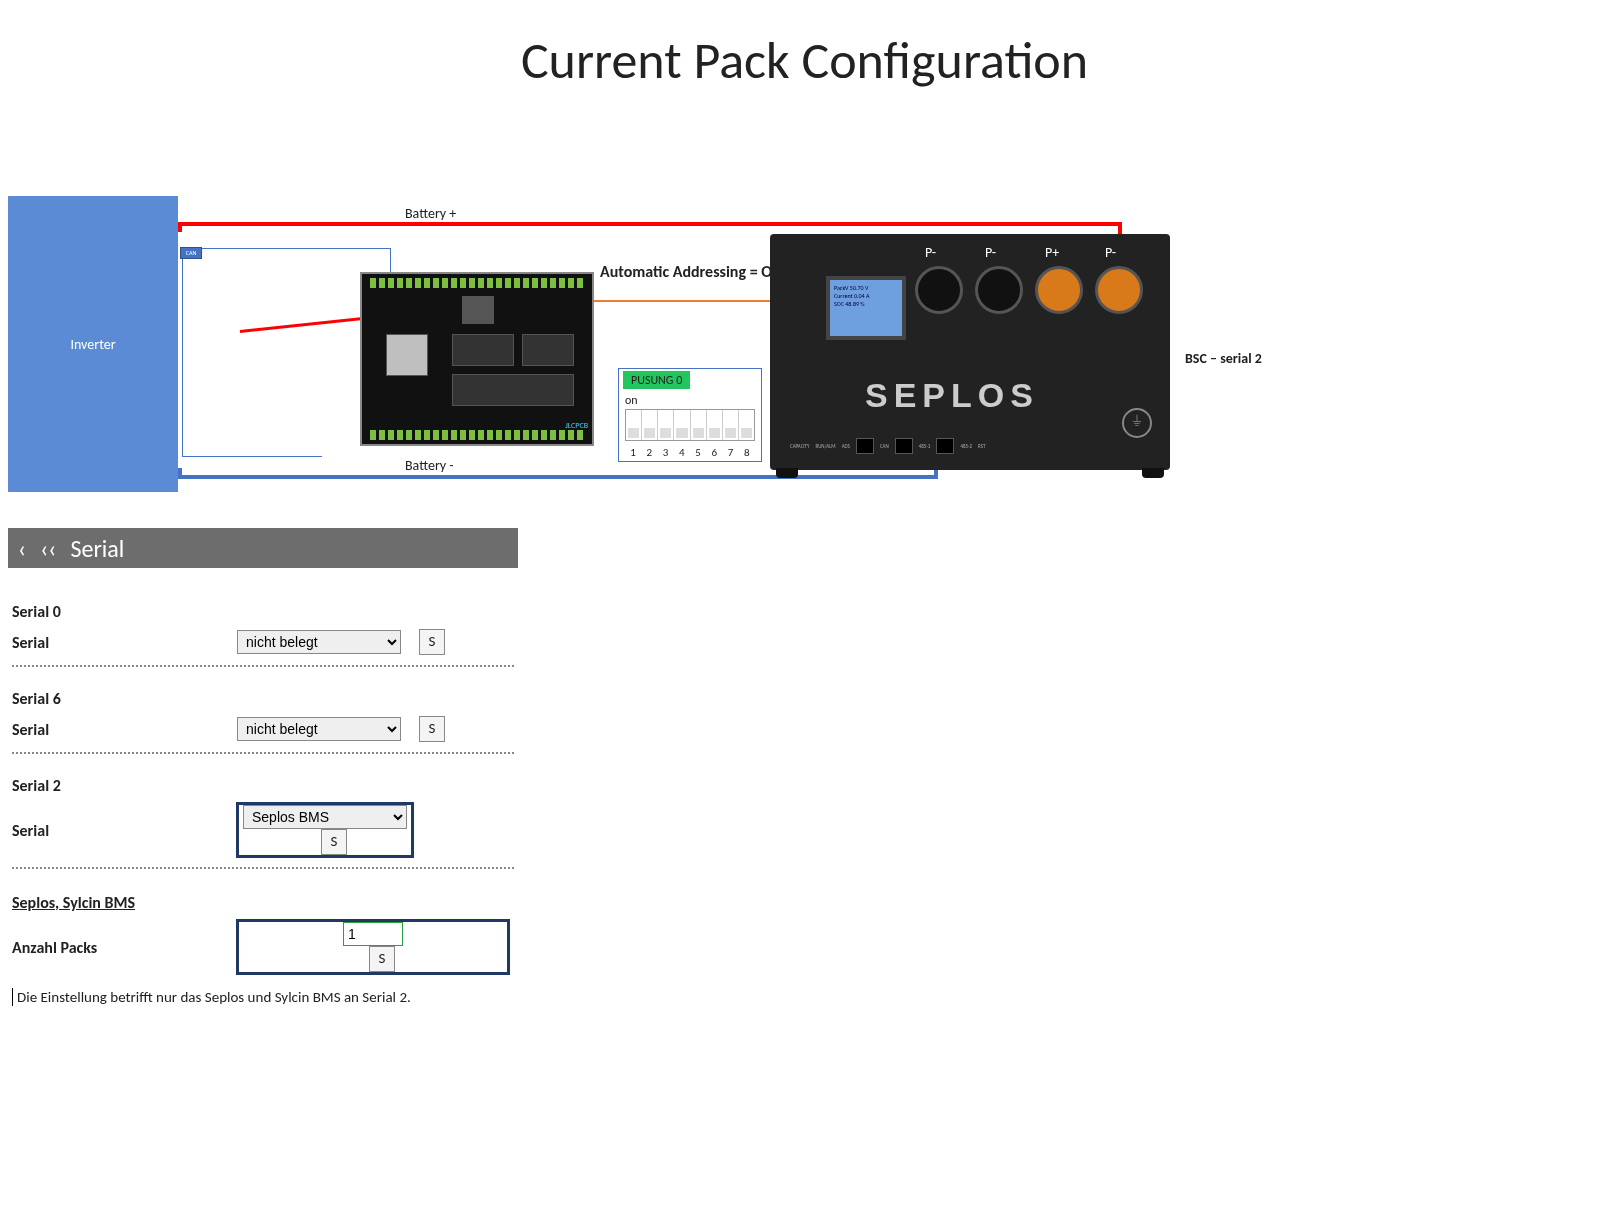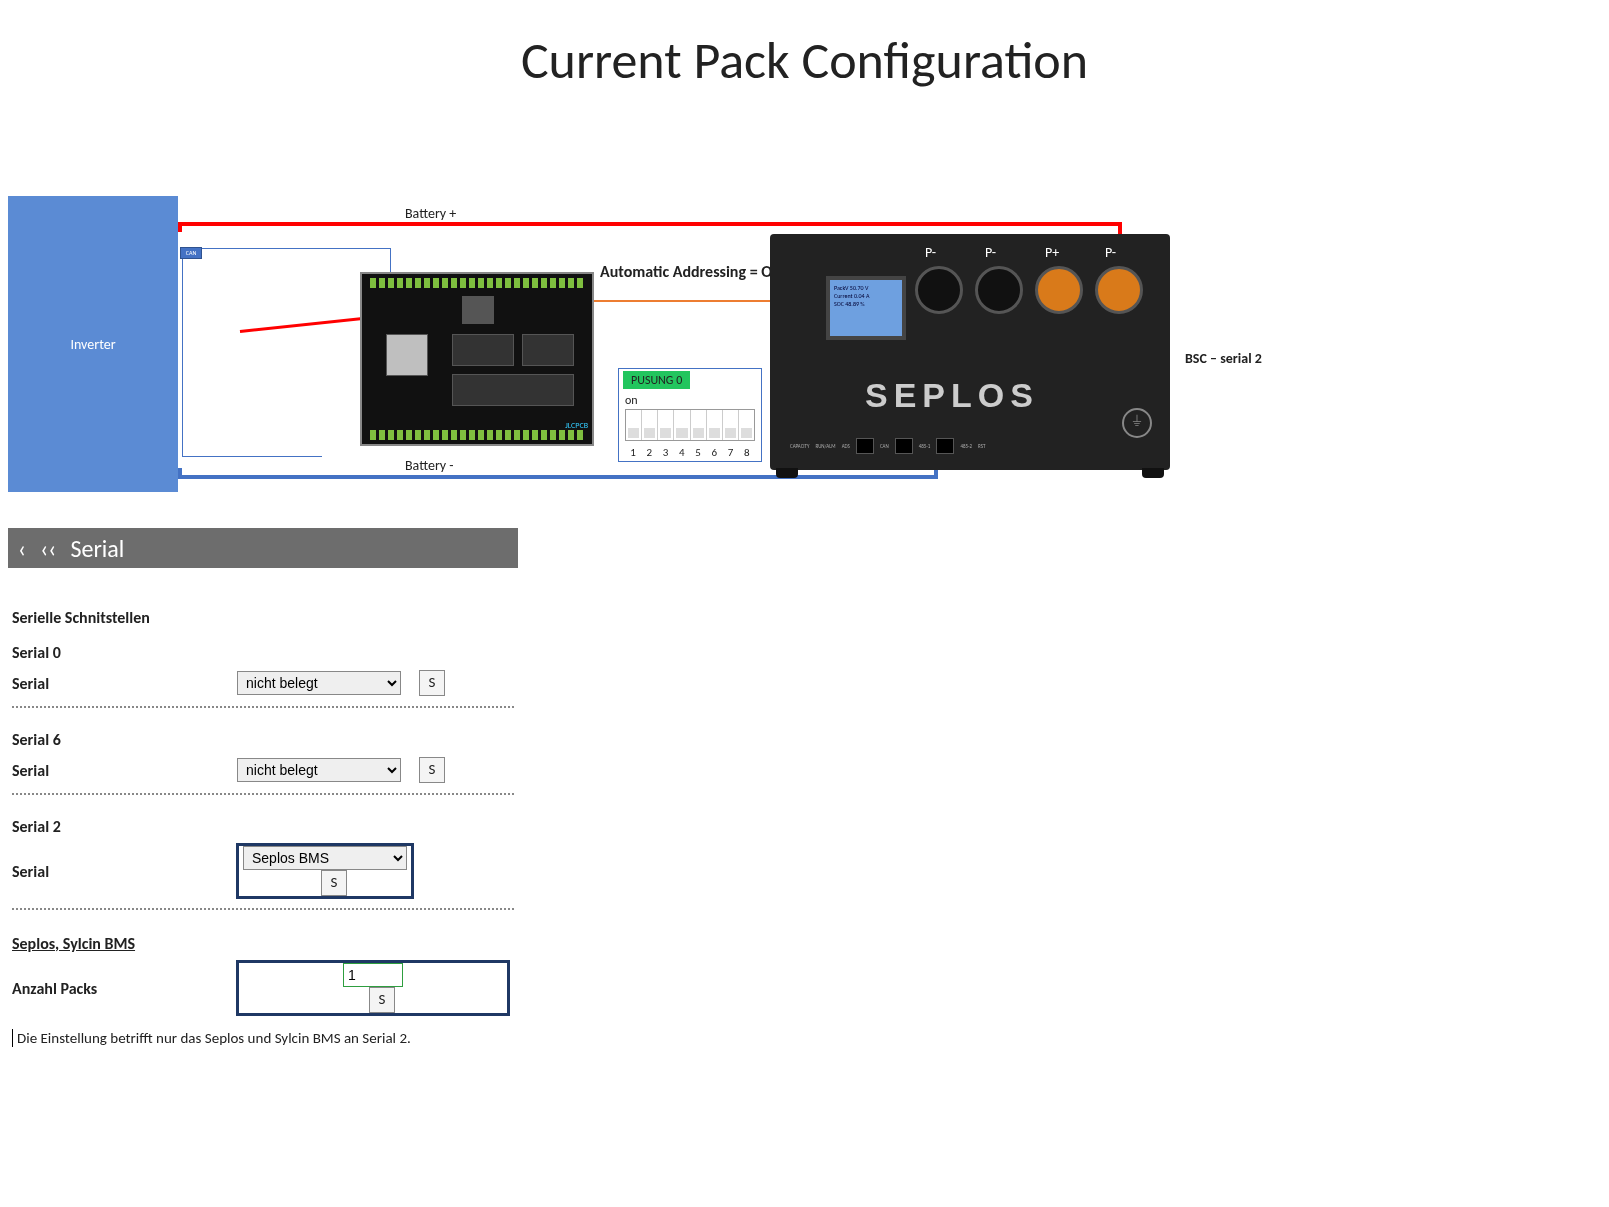--- a/index.html
+++ b/index.html
@@ -170,21 +170,20 @@
     <div class="foot" style="right:6px;"></div>
   </div>
 
   <div class="cfg">
     <div class="hdr">
       <span class="nav">‹</span>
       <span class="nav">‹‹</span>
       <span class="ttl">Serial</span>
     </div>
     <div class="body">
-      <div class="sec">Serielle Schnitstellen</div>
 
       <div class="sec" style="margin-top:16px;">Serial 0</div>
       <div class="row">
         <span class="k">Serial</span>
         <select><option>nicht belegt</option></select>
         <span class="sbtn">S</span>
       </div>
 
       <div class="sec">Serial 6</div>
       <div class="row">

